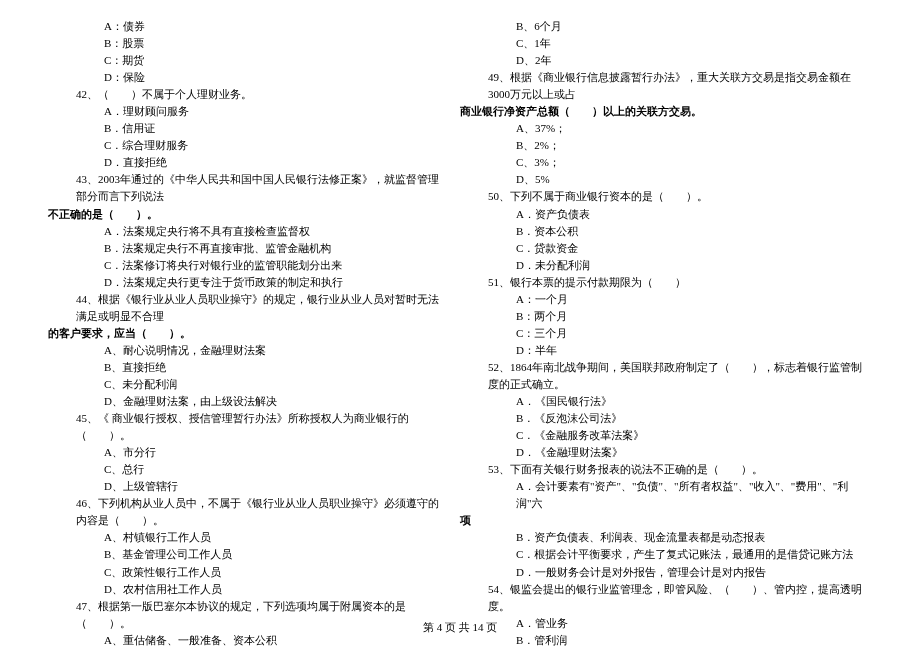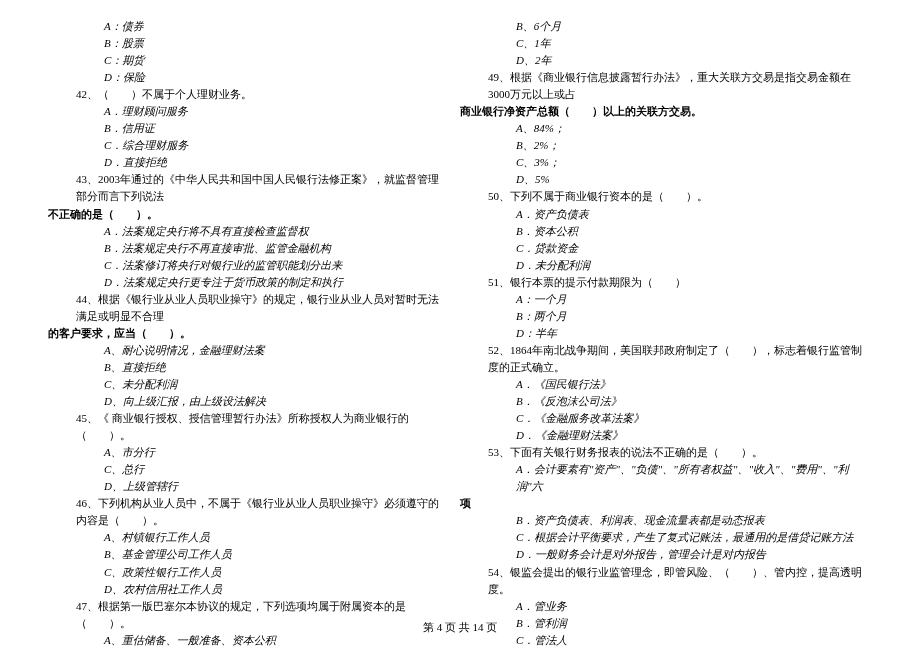--- a/index.html
+++ b/index.html
@@ -15,21 +15,21 @@
     }
     .page {
       display: flex;
       padding: 18px 48px 0 48px;
     }
     .column {
       width: 50%;
     }
     .col-left { padding-right: 18px; }
     .col-right { padding-left: 0px; }
-    .opt { padding-left: 56px; font-style: italic; }
+    .opt { padding-left: 56px; }
     .q { padding-left: 28px; text-indent: 0; }
     .cont { padding-left: 0px; font-weight: bold; }
     .footer {
       position: absolute;
       bottom: 14px;
       left: 0;
       width: 100%;
       text-align: center;
       font-size: 11px;
     }
@@ -55,21 +55,21 @@
     <div class="opt">A．法案规定央行将不具有直接检查监督权</div>
     <div class="opt">B．法案规定央行不再直接审批、监管金融机构</div>
     <div class="opt">C．法案修订将央行对银行业的监管职能划分出来</div>
     <div class="opt">D．法案规定央行更专注于货币政策的制定和执行</div>
 
     <div class="q">44、根据《银行业从业人员职业操守》的规定，银行业从业人员对暂时无法满足或明显不合理</div>
     <div class="cont">的客户要求，应当（　　）。</div>
     <div class="opt">A、耐心说明情况，金融理财法案</div>
     <div class="opt">B、直接拒绝</div>
     <div class="opt">C、未分配利润</div>
-    <div class="opt">D、向上级汇报，由上级设法解决</div>
+    <div class="opt">D、金融理财法案，由上级设法解决</div>
 
     <div class="q">45、《 商业银行授权、授信管理暂行办法》所称授权人为商业银行的（　　）。</div>
     <div class="opt">A、市分行</div>
     <div class="opt">C、总行</div>
     <div class="opt">D、上级管辖行</div>
 
     <div class="q">46、下列机构从业人员中，不属于《银行业从业人员职业操守》必须遵守的内容是（　　）。</div>
     <div class="opt">A、村镇银行工作人员</div>
     <div class="opt">B、基金管理公司工作人员</div>
     <div class="opt">C、政策性银行工作人员</div>
@@ -80,34 +80,35 @@
 
   </div>
 
   <div class="column col-right">
     <div class="opt">B、6个月</div>
     <div class="opt">C、1年</div>
     <div class="opt">D、2年</div>
 
     <div class="q">49、根据《商业银行信息披露暂行办法》，重大关联方交易是指交易金额在3000万元以上或占</div>
     <div class="cont">商业银行净资产总额（　　）以上的关联方交易。</div>
-    <div class="opt">A、84%；</div>
+    <div class="opt">A、37%；</div>
     <div class="opt">B、2%；</div>
     <div class="opt">C、3%；</div>
     <div class="opt">D、5%</div>
 
     <div class="q">50、下列不属于商业银行资本的是（　　）。</div>
     <div class="opt">A．资产负债表</div>
     <div class="opt">B．资本公积</div>
     <div class="opt">C．贷款资金</div>
     <div class="opt">D．未分配利润</div>
 
     <div class="q">51、银行本票的提示付款期限为（　　）</div>
     <div class="opt">A：一个月</div>
     <div class="opt">B：两个月</div>
+    <div class="opt">C：三个月</div>
     <div class="opt">D：半年</div>
 
     <div class="q">52、1864年南北战争期间，美国联邦政府制定了（　　），标志着银行监管制度的正式确立。</div>
     <div class="opt">A．《国民银行法》</div>
     <div class="opt">B．《反泡沫公司法》</div>
     <div class="opt">C．《金融服务改革法案》</div>
     <div class="opt">D．《金融理财法案》</div>
 
     <div class="q">53、下面有关银行财务报表的说法不正确的是（　　）。</div>
     <div class="opt">A．会计要素有"资产"、"负债"、"所有者权益"、"收入"、"费用"、"利润"六</div>

